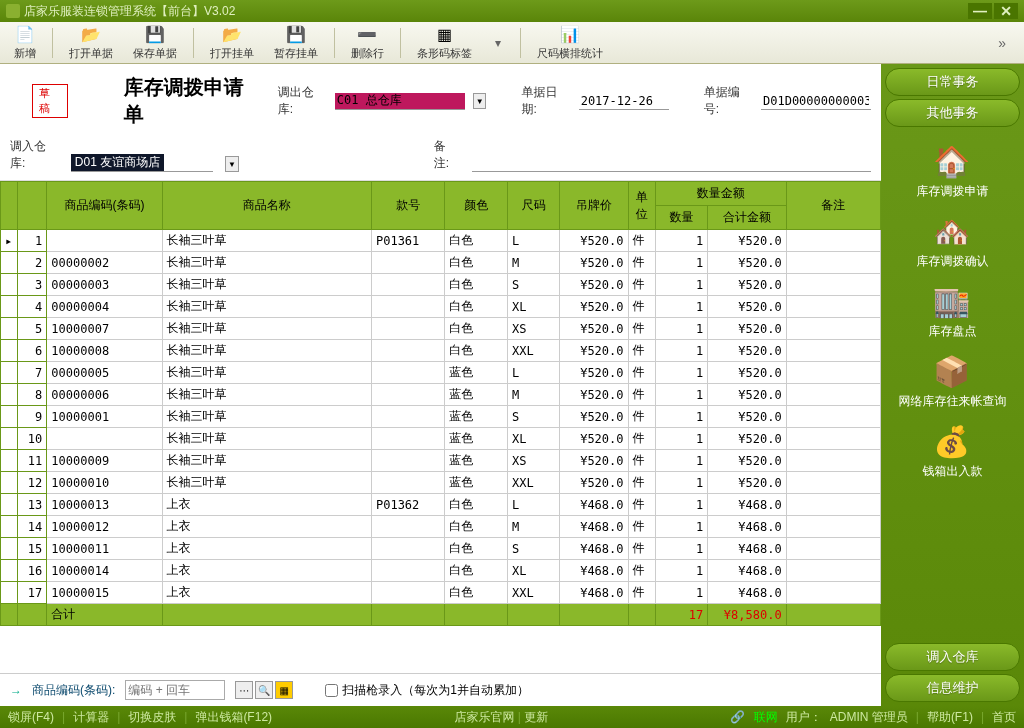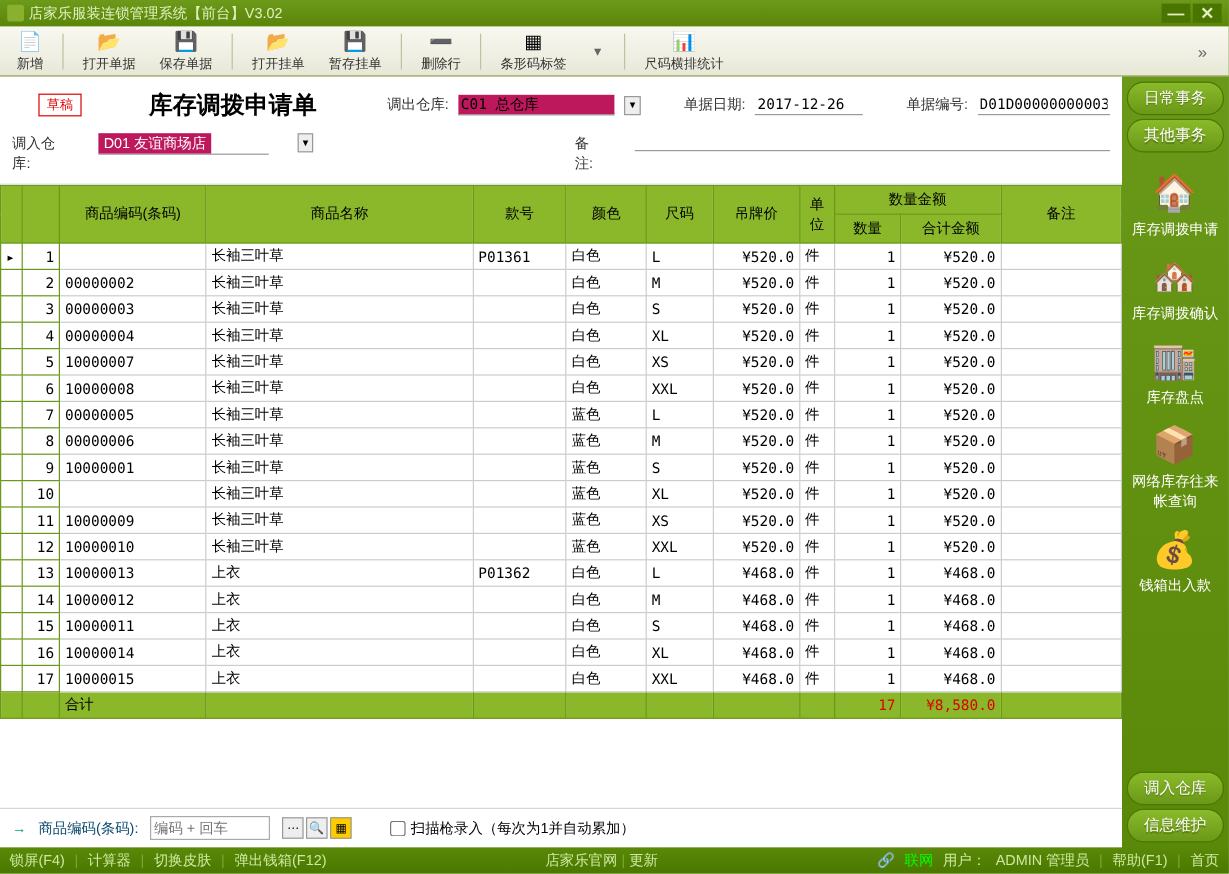--- a/index.html
+++ b/index.html
@@ -22,22 +22,22 @@
 .fh-row1{display:flex;align-items:center;gap:16px;padding:4px 0}
 .draft-badge{border:1px solid #d00;color:#d00;padding:1px 6px;font-size:11px;margin-left:22px}
 .form-title{font-size:20px;font-weight:bold;margin-left:40px}
 .fh-fields{display:flex;align-items:center;gap:8px;margin-left:auto}
 .fld-label{color:#333}
 .fld-input{border:none;border-bottom:1px solid #999;padding:1px 2px;font-family:monospace;font-size:12px;background:transparent}
 .fld-input.wh{width:130px;background:#be185d}
 .fld-input.date{width:90px}
 .fld-input.doc{width:110px}
 .dd-btn{width:14px;height:16px;background:#eee;border:1px solid #999;cursor:pointer;display:inline-flex;align-items:center;justify-content:center;font-size:8px}
-.fh-row2{display:flex;align-items:flex-start;gap:24px;padding:6px 0 2px}
-.fh-row2 .sel{background:#be185d;color:#fff;padding:0 4px}
+.fh-row2{display:flex;align-items:flex-end;gap:12px;padding:6px 0 2px}
+.fh-row2 .sel{background:#0f172a;color:#fff;padding:0 4px}
 .remark-input{width:420px;border:none;border-bottom:1px solid #999;background:transparent}
 .grid-wrap{flex:1;overflow:auto;position:relative;background:#fff}
 table.grid{border-collapse:collapse;width:100%}
 .grid th{background:#8ab82a;color:#000;border:1px solid #6a9818;padding:3px 4px;font-weight:normal;text-align:center;font-size:12px}
 .grid th.sub{background:#8ab82a}
 .grid td{border:1px solid #ccc;padding:2px 4px;height:19px;font-family:SimSun,monospace;font-size:12px}
 .grid tr.data td{background:#fff}
 .grid td.rownum{background:#8ab82a;text-align:right;width:28px;color:#000;border:1px solid #6a9818}
 .grid td.rowhead{background:#8ab82a;width:14px;border:1px solid #6a9818}
 .grid td.sel{background:#2060d0;color:#fff}

